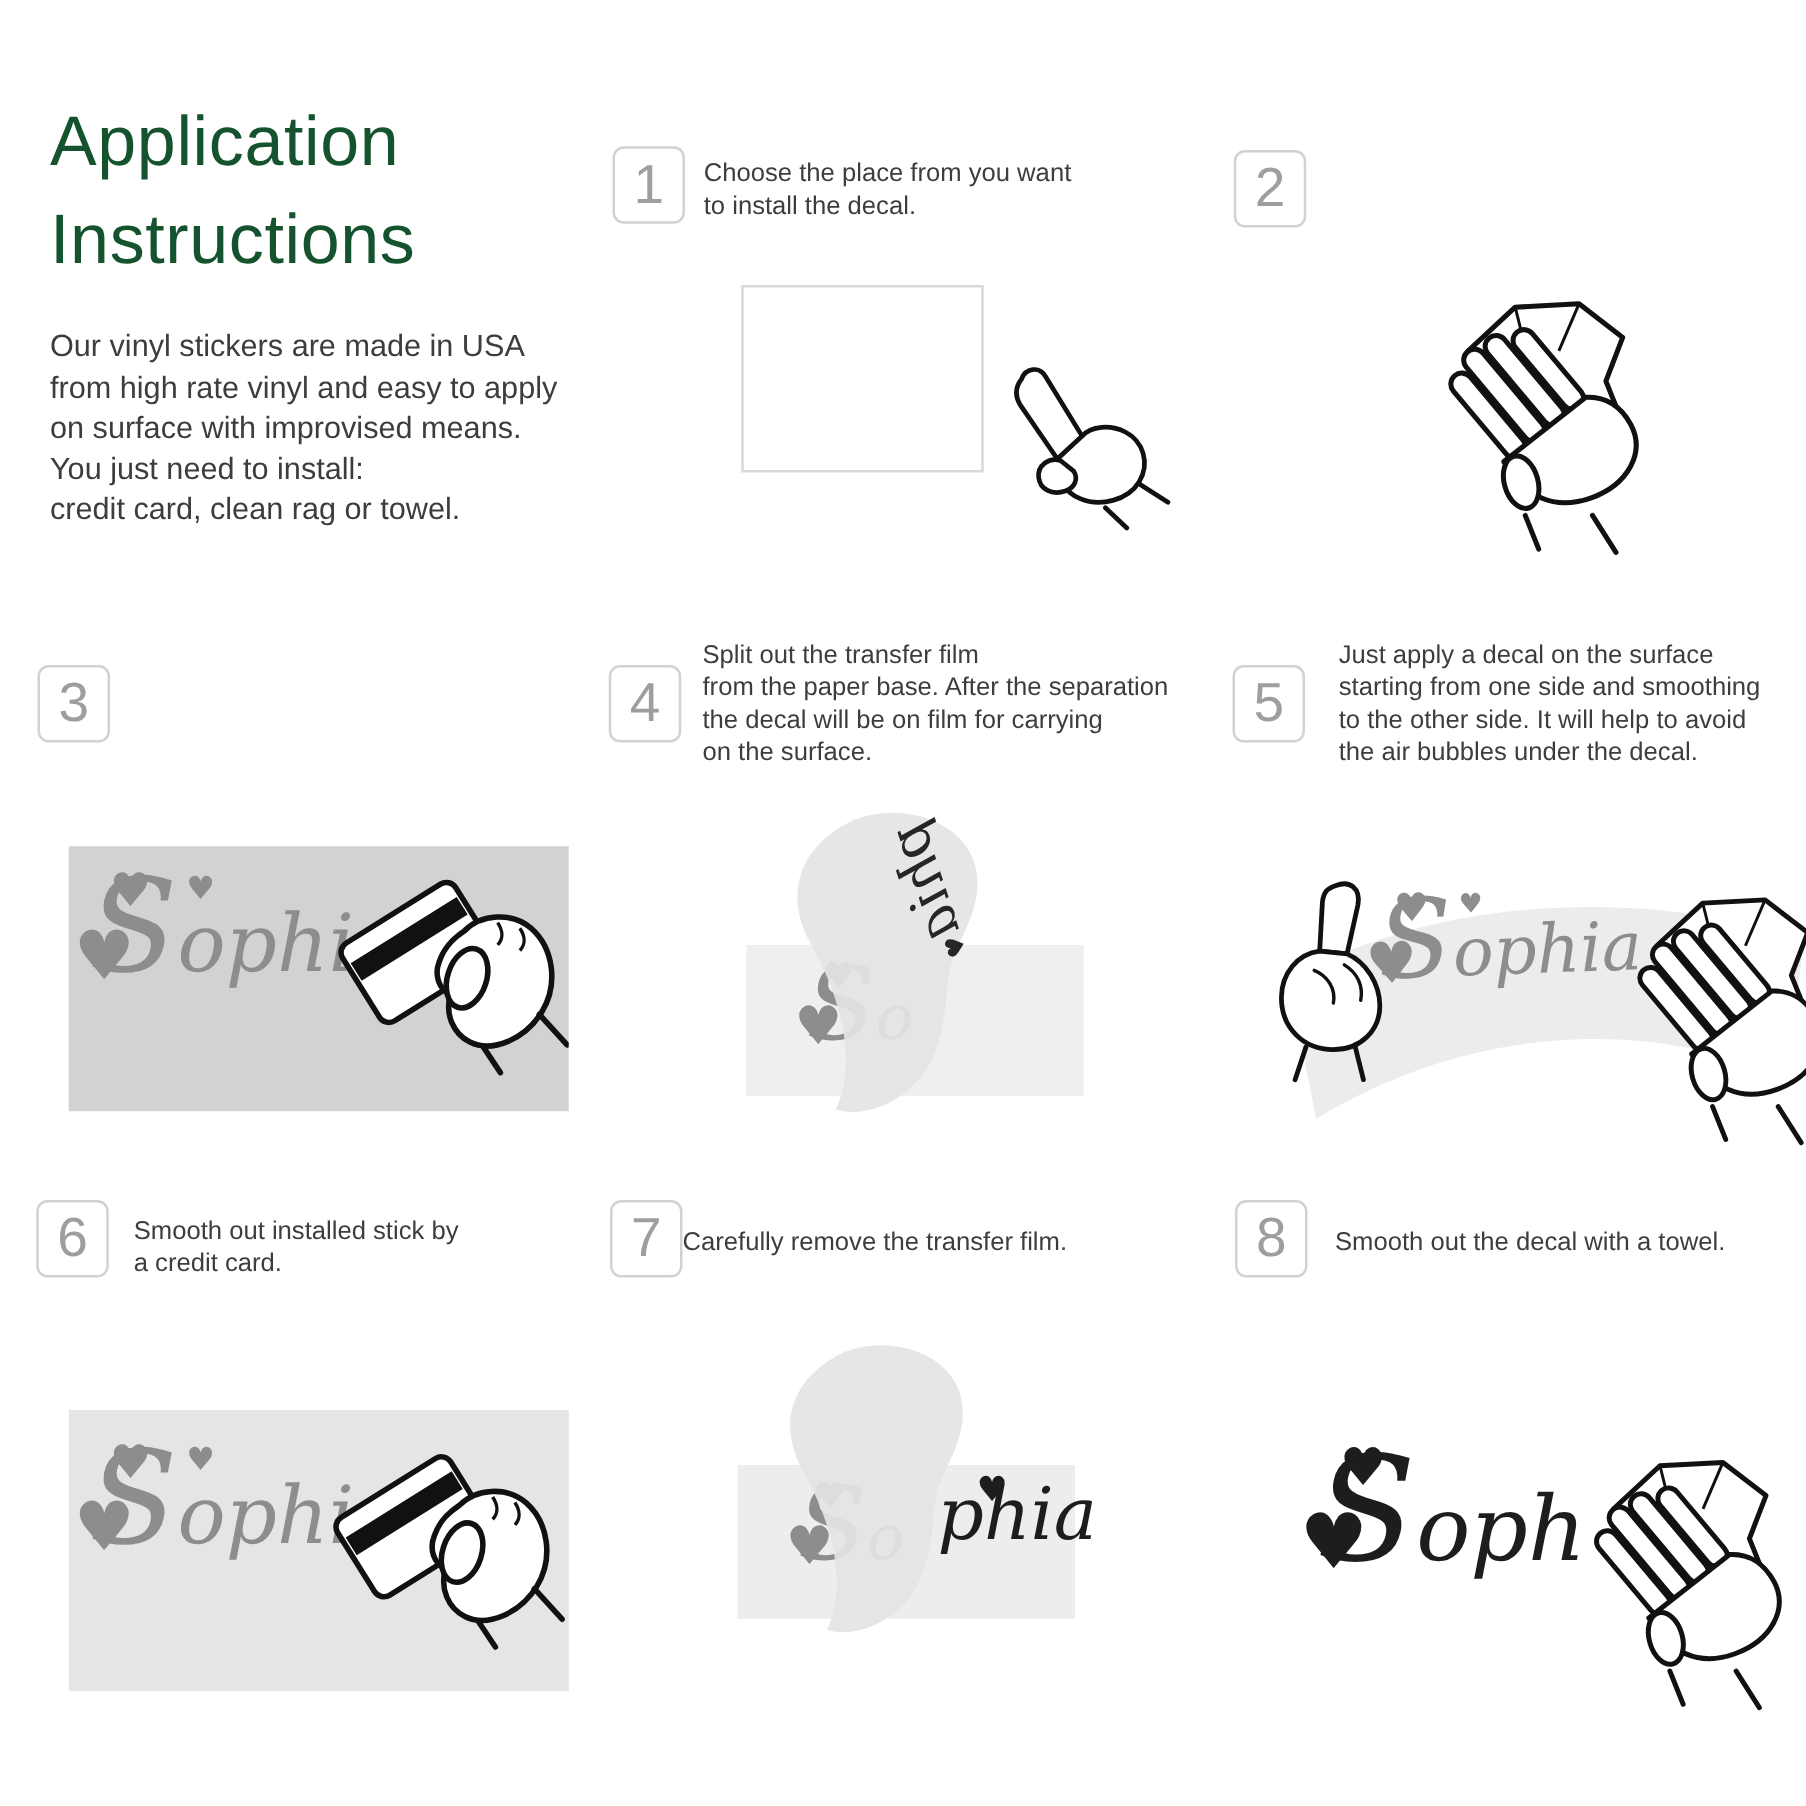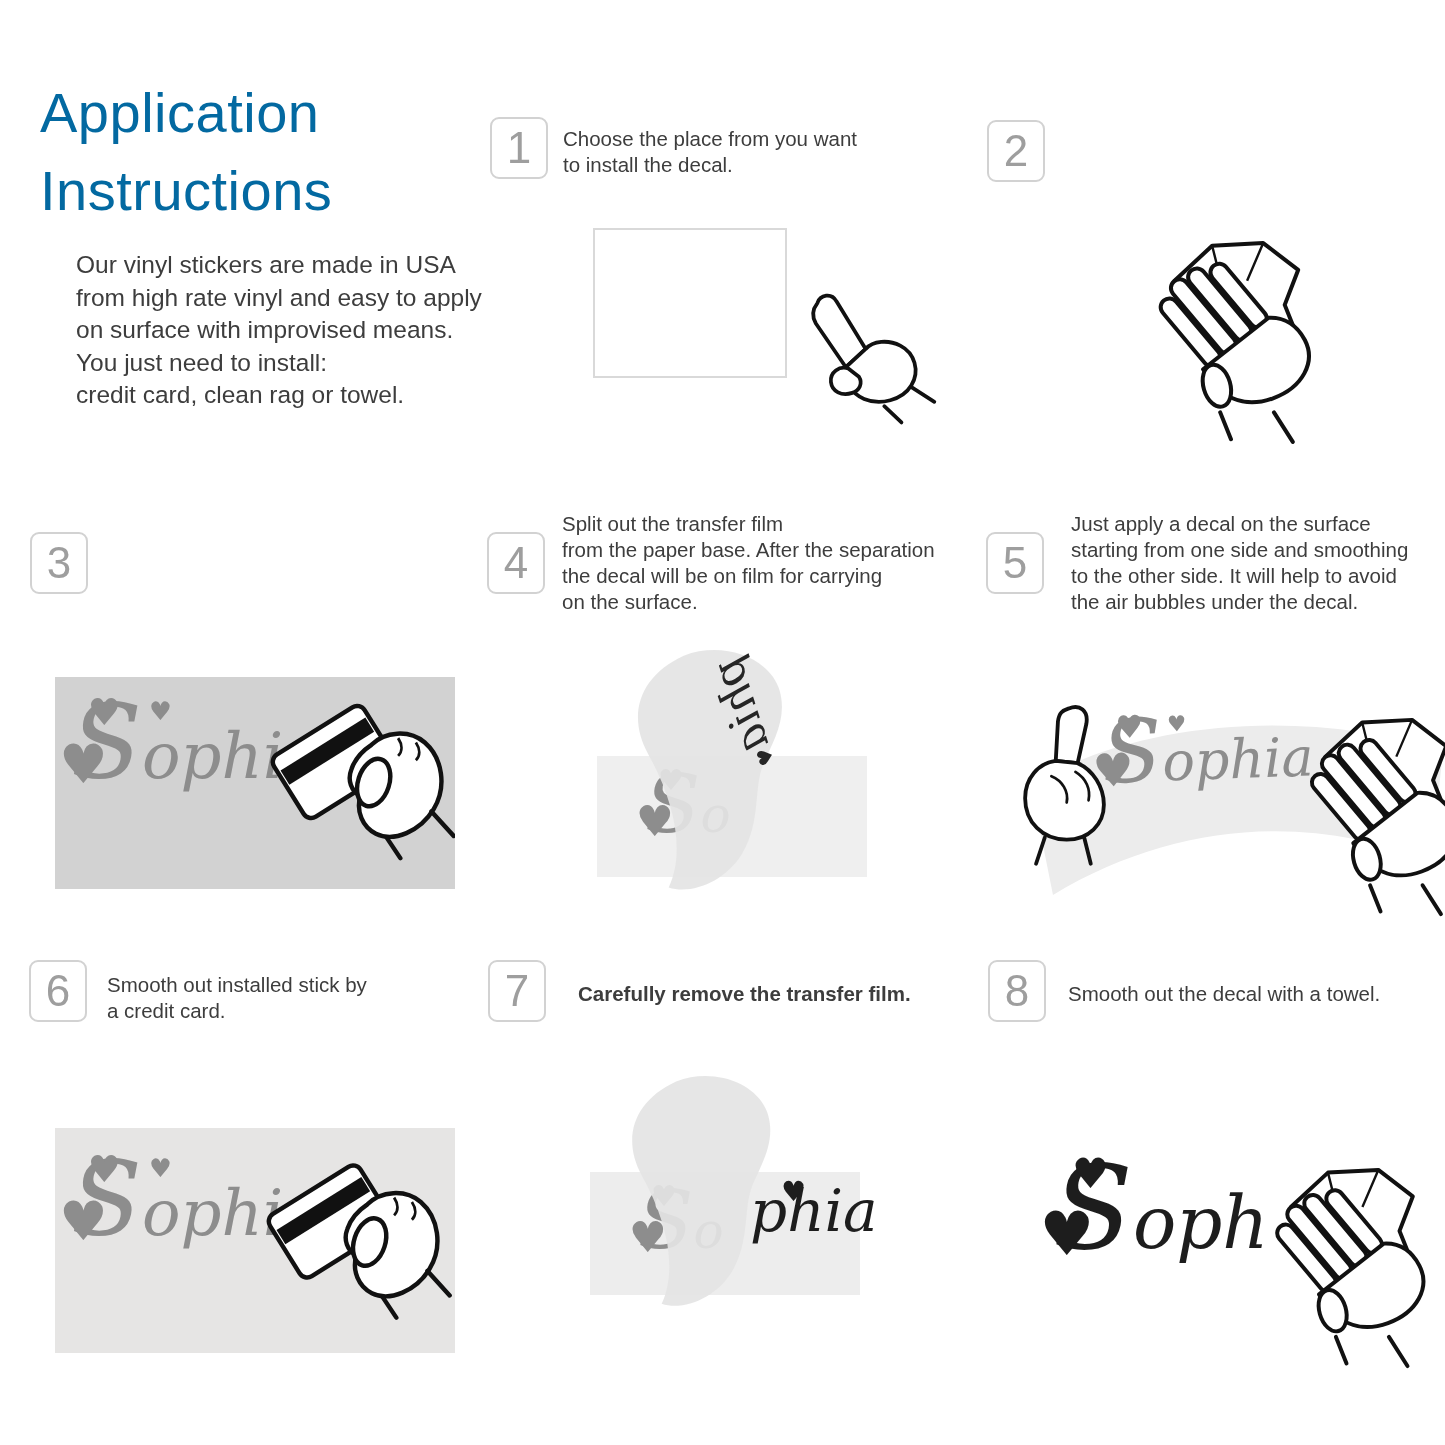--- a/index.html
+++ b/index.html
@@ -1,20 +1,20 @@
 <!DOCTYPE html>
 <html><head>
 <meta charset="utf-8">
 <style>
   html,body{margin:0;padding:0;background:#fff;}
   .canvas{position:relative;width:1445px;height:1445px;background:#ffffff;overflow:hidden;
           font-family:"Liberation Sans",sans-serif;color:#3d3d3d;}
   .abs{position:absolute;}
   .pre{white-space:pre-line;}
-  .title{font-size:56px;line-height:78px;color:#0369a1;letter-spacing:.5px;}
+  .title{font-size:56px;line-height:78px;color:#14532d;letter-spacing:.5px;}
   .intro{font-size:24.5px;line-height:32.5px;color:#3d3d3d;}
   .numbox{width:54px;height:58px;border:2px solid #d2d2d2;border-radius:9px;background:#fff;
           display:flex;align-items:center;justify-content:center;
           font-size:44px;color:#9e9e9e;}
   .step-text{font-size:20.5px;line-height:26px;color:#3d3d3d;}
   .surface-outline{border:2px solid #d9d9d9;background:#fff;}
   .panel{background:#d2d2d2;overflow:hidden;}
   .panel.light{background:#e6e5e4;}
   .paper{background:#efefef;}
   .paper.l2{background:#ededed;}
@@ -78,21 +78,21 @@
     <symbol id="sym-film-curl" viewBox="0 0 200 260">
       <path d="M40,110 C18,70 30,28 78,6 C120,-10 170,8 180,44 C188,74 172,98 162,122 C152,148 160,182 140,216 C122,246 86,260 62,252 C80,214 68,160 40,110 Z" fill="#e4e4e4" fill-opacity="0.92"></path>
     </symbol>
   </defs>
 </svg>
 
 <div class="canvas">
 
   <div class="abs title pre" style="left:40px;top:74px;">Application
 Instructions</div>
-  <div class="abs intro pre" style="left:40px;top:249px;width:460px;margin-left:36px;">Our vinyl stickers are made in USA
+  <div class="abs intro pre" style="left:40px;top:262px;width:460px;">Our vinyl stickers are made in USA
 from high rate vinyl and easy to apply
 on surface with improvised means.
 You just need to install:
 credit card, clean rag or towel.</div>
 
   <div class="abs numbox" style="left:490px;top:117px;">1</div>
   <div class="abs step-text pre" style="left:563px;top:126px;width:330px;">Choose the place from you want
 to install the decal.</div>
   <div class="abs surface-outline" style="left:593px;top:228px;width:190px;height:146px;"></div>
   <svg class="hand" style="left:800px;top:282px;transform:rotate(-18deg);" width="130" height="160">
@@ -165,21 +165,21 @@
       <span class="ht h-side">♥</span>
       <span class="ht h-idot">♥</span>
       <span class="cap">S</span><span>ophia</span>
     </div>
     <svg class="hand" style="left:208px;top:16px;" width="200" height="205">
         <use href="#sym-card-hand"></use>
       </svg>
   </div>
 
   <div class="abs numbox" style="left:488px;top:960px;">7</div>
-  <div class="abs step-text pre" style="left:578px;top:981px;width:400px;font-weight:bold;">Carefully remove the transfer film.</div>
+  <div class="abs step-text pre" style="left:546px;top:981px;width:400px;">Carefully remove the transfer film.</div>
   <div class="abs paper l2" style="left:590px;top:1172px;width:270px;height:123px;"></div>
   <div class="decal gray" style="left:638px;top:1180px;font-size:50px;">
     <span class="ht h-top">♥</span>
     <span class="ht h-side">♥</span>
     <span class="cap">S</span><span>o</span>
   </div>
   <svg class="film-svg" style="left:596px;top:1076px;" width="200" height="235">
       <use href="#sym-film-curl"></use>
     </svg>
   <div class="decal-frag dark" style="left:750px;top:1182px;font-size:58px;z-index:4;">

